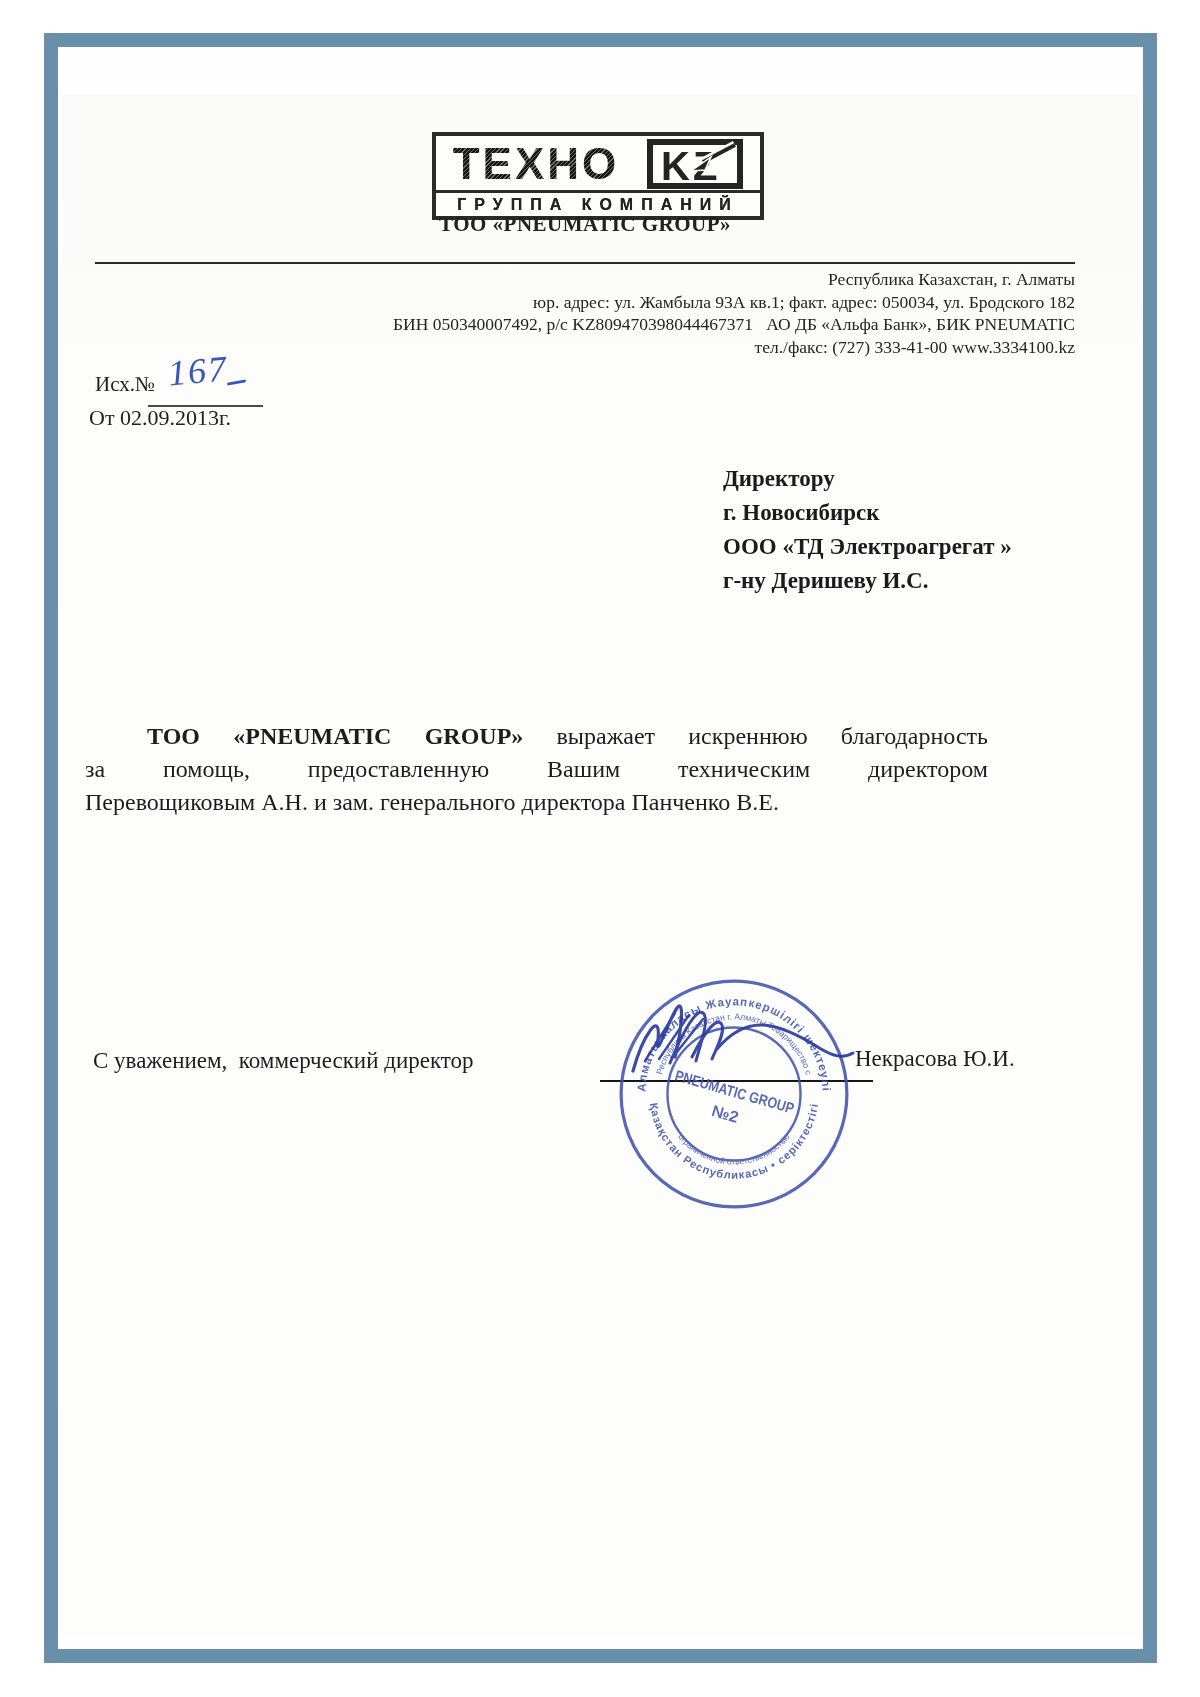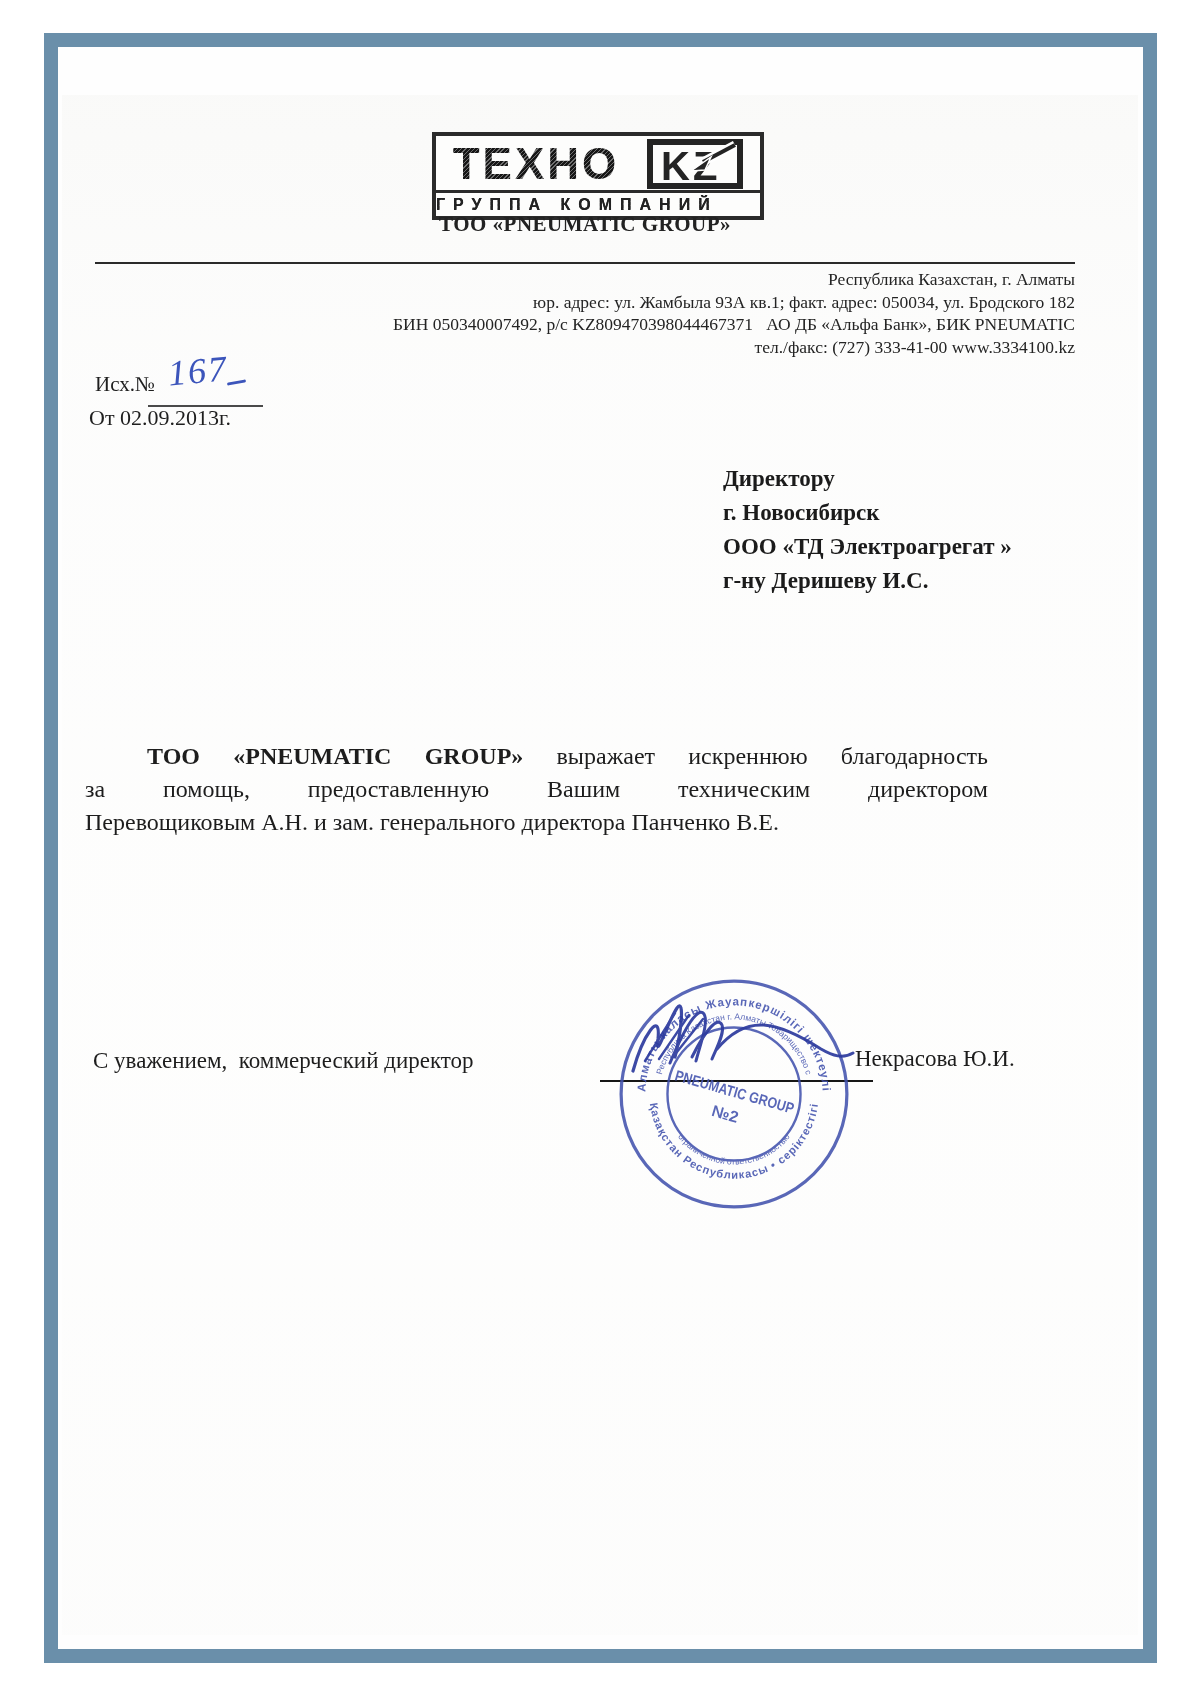--- a/index.html
+++ b/index.html
@@ -27,21 +27,21 @@
     font-family:"Liberation Sans","DejaVu Sans",sans-serif;
     font-weight:bold;font-size:44px;line-height:46px;letter-spacing:3px;color:#222;
   }
   @supports ((-webkit-background-clip:text) or (background-clip:text)){
     .hatch{
       background:repeating-linear-gradient(135deg,#161616 0 2px,#6f6f6f 2px 3px);
       -webkit-background-clip:text;background-clip:text;color:transparent;
     }
   }
   .logo-bottom{
-    border-top:3px solid #2b2b2b;text-align:left;padding:3px 0 2px 0;
+    border-top:3px solid #2b2b2b;text-align:center;padding:3px 0 2px 0;
     font-family:"Liberation Sans","DejaVu Sans",sans-serif;
     font-weight:bold;font-size:16px;letter-spacing:8px;color:#222;
   }
   .company-name{
     position:absolute;left:95px;top:212px;width:980px;text-align:center;
     font-weight:bold;font-size:21px;letter-spacing:.5px;color:#222;
   }
   
   .header-rule{position:absolute;left:95px;top:262px;width:980px;height:2px;background:#2a2a2a;}
   .address{position:absolute;left:95px;top:268px;width:980px;text-align:right;
@@ -55,21 +55,21 @@
     color:#3c55bb;transform:rotate(-5deg);letter-spacing:2px;
     font-family:"Liberation Serif",serif;
   }
   .ref-number-cross{position:absolute;left:227px;top:381px;width:19px;height:3px;background:#3c55bb;transform:rotate(-10deg);border-radius:2px;}
   .ref-date{position:absolute;left:89px;top:405px;font-size:22px;}
   
   .recipient{position:absolute;left:723px;top:462px;font-weight:bold;font-size:23px;line-height:34px;color:#1b1b1b;}
   
   .body-text{position:absolute;left:85px;top:720px;width:903px;font-size:24px;line-height:33px;color:#1d1d1d;}
   .jline{text-align:justify;text-align-last:justify;}
-  .indent{text-indent:62px;margin-top:20px;}
+  .indent{text-indent:62px;}
   .body-text .b{font-weight:bold;}
   
   .closing{position:absolute;left:93px;top:1048px;font-size:23px;white-space:pre-wrap;color:#1d1d1d;}
   .sig-rule{position:absolute;left:600px;top:1080px;width:273px;height:2px;background:#161616;}
   .signatory{position:absolute;left:855px;top:1046px;font-size:23px;color:#1d1d1d;}
   .stamp{position:absolute;left:608px;top:968px;width:252px;height:252px;opacity:.88;}
   .scribble{position:absolute;left:615px;top:993px;width:270px;height:100px;opacity:.92;}
 </style>
 </head>
 <body>

